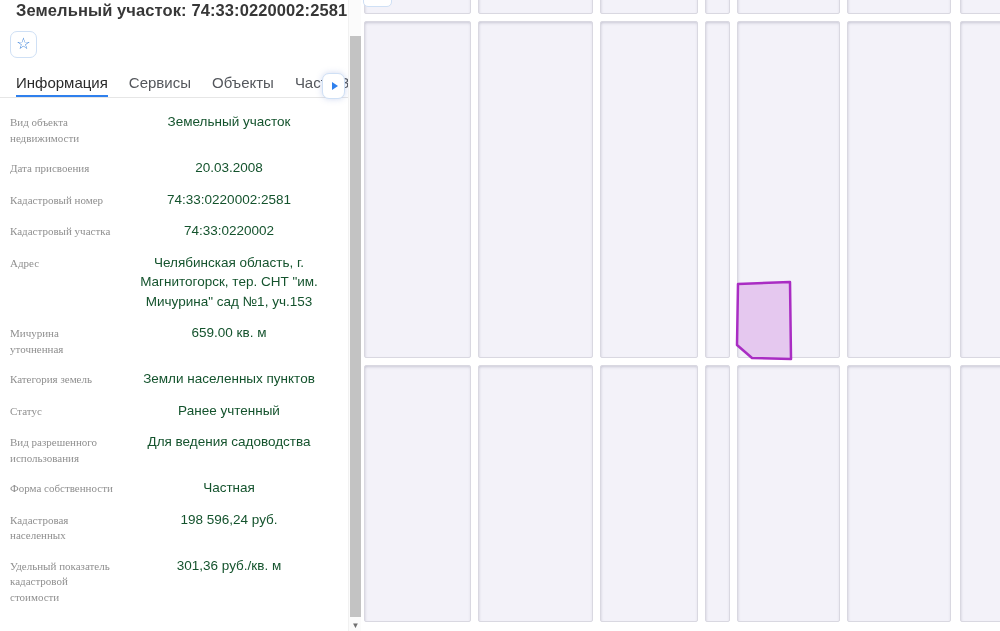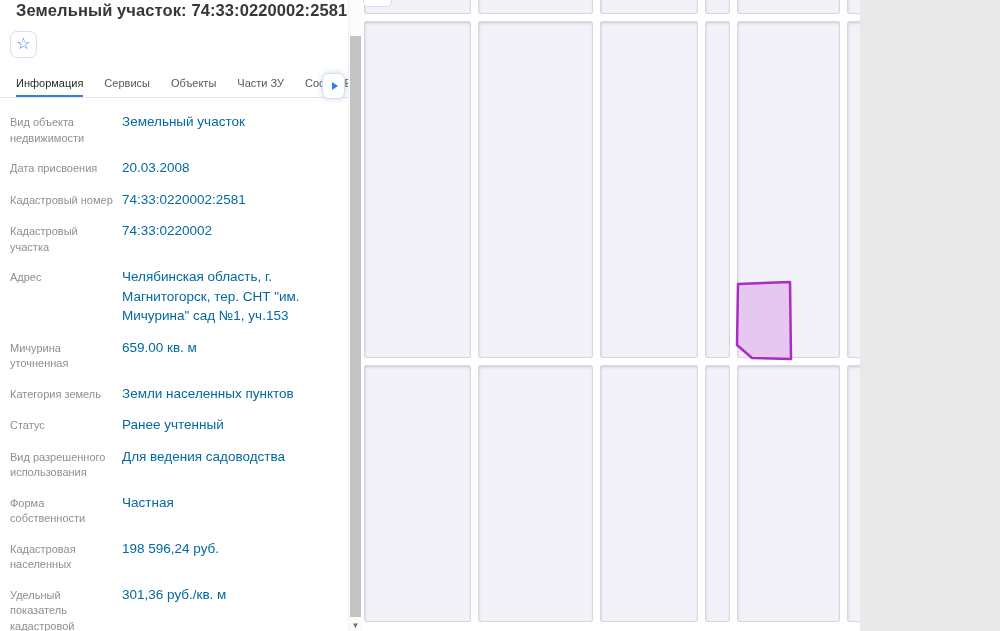--- a/index.html
+++ b/index.html
@@ -1,47 +1,47 @@
 <!DOCTYPE html>
 <html><head>
 <meta charset="utf-8">
 <style>
   html,body{margin:0;padding:0;background:#e9e9e9;}
   *{box-sizing:border-box;}
   .stage{
-    position:relative;width:860px;height:631px;overflow:hidden;background:#fff;
+    position:relative;width:1000px;height:631px;overflow:hidden;background:#fff;
     font-family:"Liberation Sans","DejaVu Sans",sans-serif;
     -webkit-font-smoothing:antialiased;
   }
   
   .panel{position:absolute;left:0;top:0;width:348px;height:631px;background:#fff;z-index:2;}
   .panel-title{position:absolute;left:16px;top:1px;font-size:16.5px;font-weight:600;color:#373737;letter-spacing:.1px;white-space:nowrap;}
   .fav-btn{
     position:absolute;left:10px;top:31px;width:27px;height:27px;border:1px solid #cfe0f5;border-radius:7px;
     background:#fff;display:flex;align-items:center;justify-content:center;cursor:pointer;padding:0;
   }
   .fav-btn .star{color:#3c82d9;font-size:16px;line-height:1;margin-top:-1px;}
   .tabs{
     position:absolute;left:0;top:70px;width:348px;height:28px;border-bottom:1px solid #e6e6e6;
     display:flex;gap:21px;padding-left:16px;overflow:hidden;white-space:nowrap;
   }
   .tab{
-    font-size:11px;color:#54575c;line-height:26px;height:27px;cursor:pointer;flex:0 0 auto;
+    font-size:15px;color:#54575c;line-height:26px;height:27px;cursor:pointer;flex:0 0 auto;
   }
   .tab.active{color:#2a2a2a;box-shadow:inset 0 -2px 0 #2f80ed;}
   .more-btn{
     position:absolute;left:322px;top:73px;width:23px;height:26px;border:1px solid #cfe0f5;border-radius:7px;
     background:#fff;box-shadow:0 0 6px rgba(90,120,200,.28);display:flex;align-items:center;justify-content:center;
     cursor:pointer;z-index:4;padding:0;
   }
   .chev{width:0;height:0;border-top:4px solid transparent;border-bottom:4px solid transparent;border-left:6px solid #2f80ed;margin-left:2px;}
   .fields{position:absolute;left:10px;top:112px;width:326px;}
   .frow{display:flex;margin-bottom:12px;}
-  .flabel{flex:0 0 112px;padding-right:8px;font-size:11px;line-height:15.5px;color:#8f8f8f;padding-top:3px;}
-  .fvalue{flex:1;font-size:13.5px;line-height:19.5px;color:#0369a1;}
+  .flabel{flex:0 0 112px;padding-right:8px;font-size:11px;line-height:15.5px;color:#8f8f8f;padding-top:3px;font-family:Liberation Serif, serif;}
+  .fvalue{flex:1;font-size:13.5px;line-height:19.5px;color:#14532d;text-align:center;}
   
   .scrollbar{position:absolute;left:348px;top:0;width:13px;height:631px;background:#fbfbfb;border-left:1px solid #f1f1f1;z-index:3;}
   .sthumb{position:absolute;left:1px;top:36px;width:11px;height:581px;background:#c3c3c3;cursor:pointer;}
   .sdown{position:absolute;left:0;bottom:0;width:13px;height:11px;display:flex;align-items:center;justify-content:center;cursor:pointer;}
   .sdown span{font-size:8px;color:#6f6f6f;line-height:1;}
   
   .map{position:absolute;left:361px;top:0;width:639px;height:631px;background:#fff;overflow:hidden;}
   .parcel{
     position:absolute;background:#f3f2f9;border:1px solid #d9d8e1;border-radius:2px;
     box-shadow:inset 0 2px 3px -1px rgba(110,110,135,.30), inset 2px 0 3px -2px rgba(110,110,135,.18);

